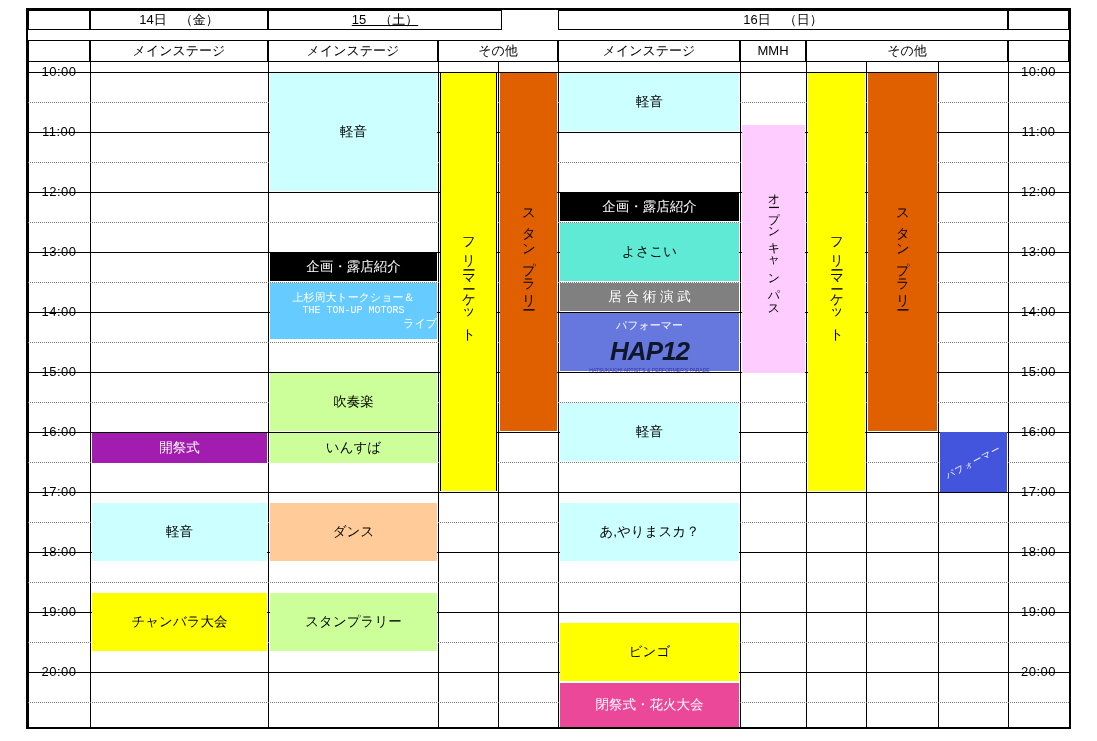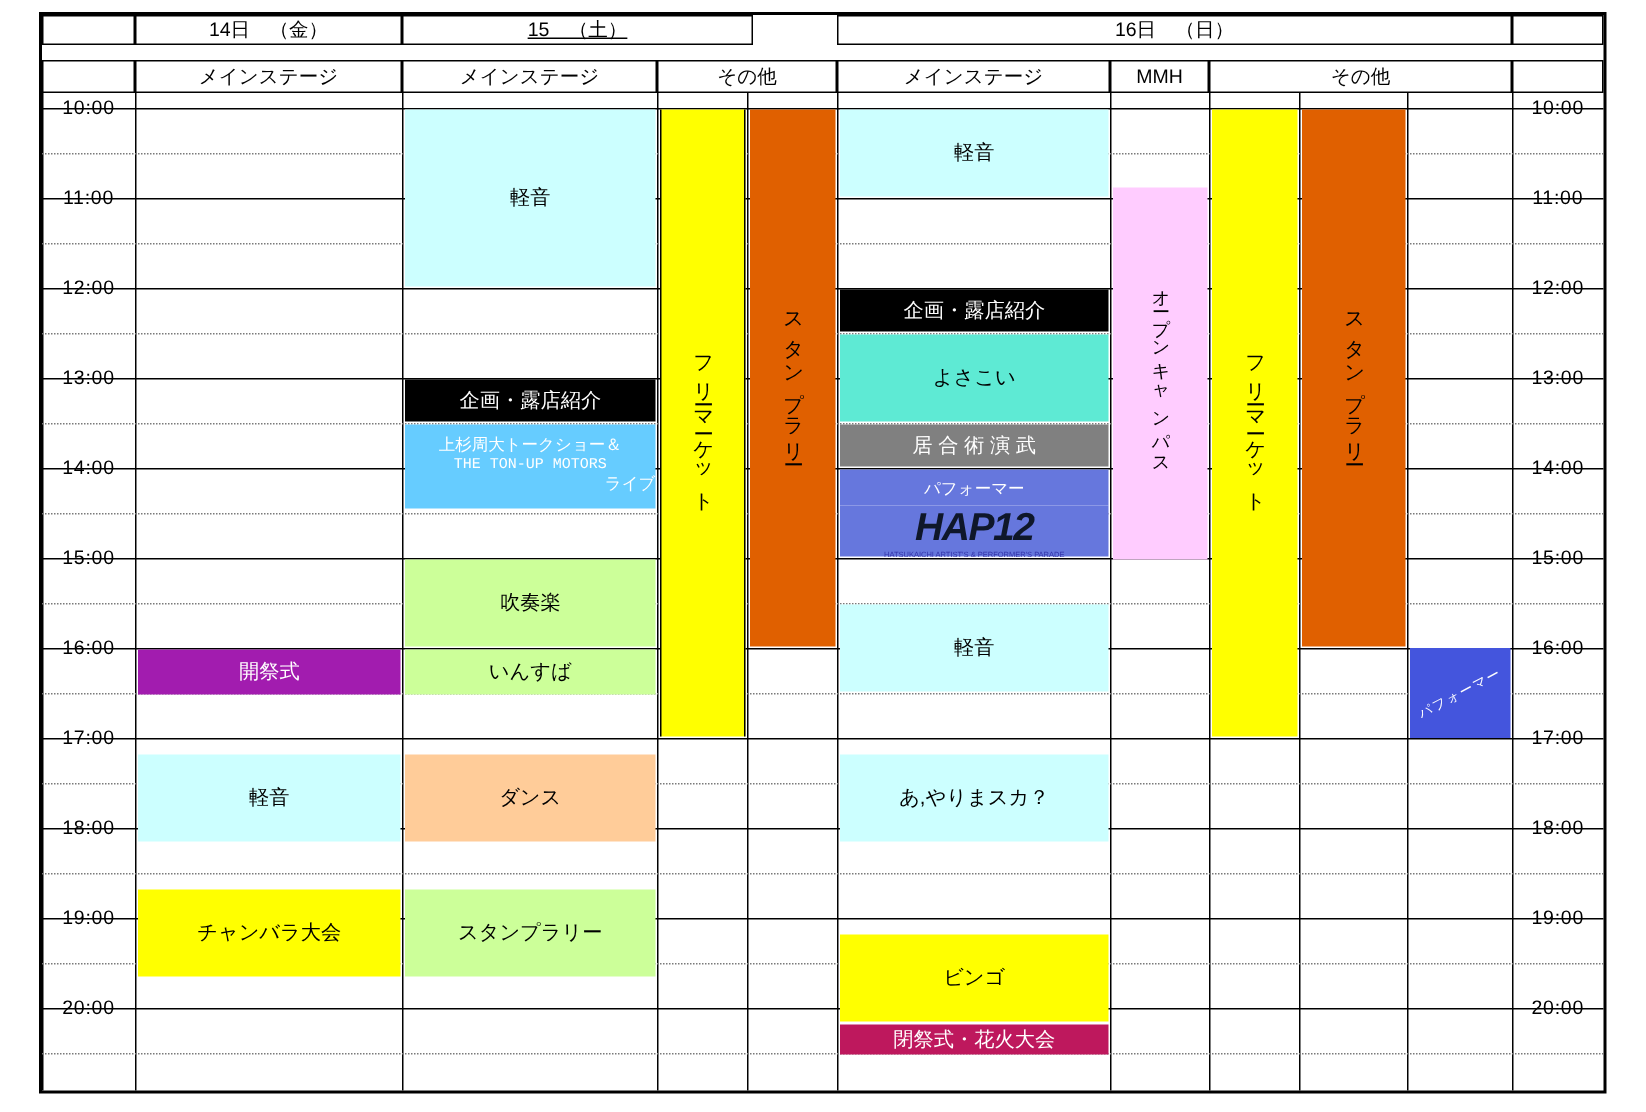--- a/index.html
+++ b/index.html
@@ -181,21 +181,21 @@
   </div>
   <div class="ev" style="left:560px;top:403px;width:179px;height:58px;background:#ccffff;">
     <span>軽音</span>
   </div>
   <div class="ev" style="left:560px;top:503px;width:179px;height:58px;background:#ccffff;">
     <span>あ,やりまスカ？</span>
   </div>
   <div class="ev" style="left:560px;top:623px;width:179px;height:58px;background:#ffff00;">
     <span>ビンゴ</span>
   </div>
-  <div class="ev" style="left:560px;top:683px;width:179px;height:20px;background:#be185d;color:#fff;">
+  <div class="ev" style="left:560px;top:683px;width:179px;height:44px;background:#ec4899;color:#fff;">
     <span>閉祭式・花火大会</span>
   </div>
 
   <div class="cell timelbl" style="left:28px;top:62px;width:62px;height:20px;">
       <span>10:00</span>
     </div>
   <div class="cell timelbl" style="left:28px;top:122px;width:62px;height:20px;">
       <span>11:00</span>
     </div>
   <div class="cell timelbl" style="left:28px;top:182px;width:62px;height:20px;">

